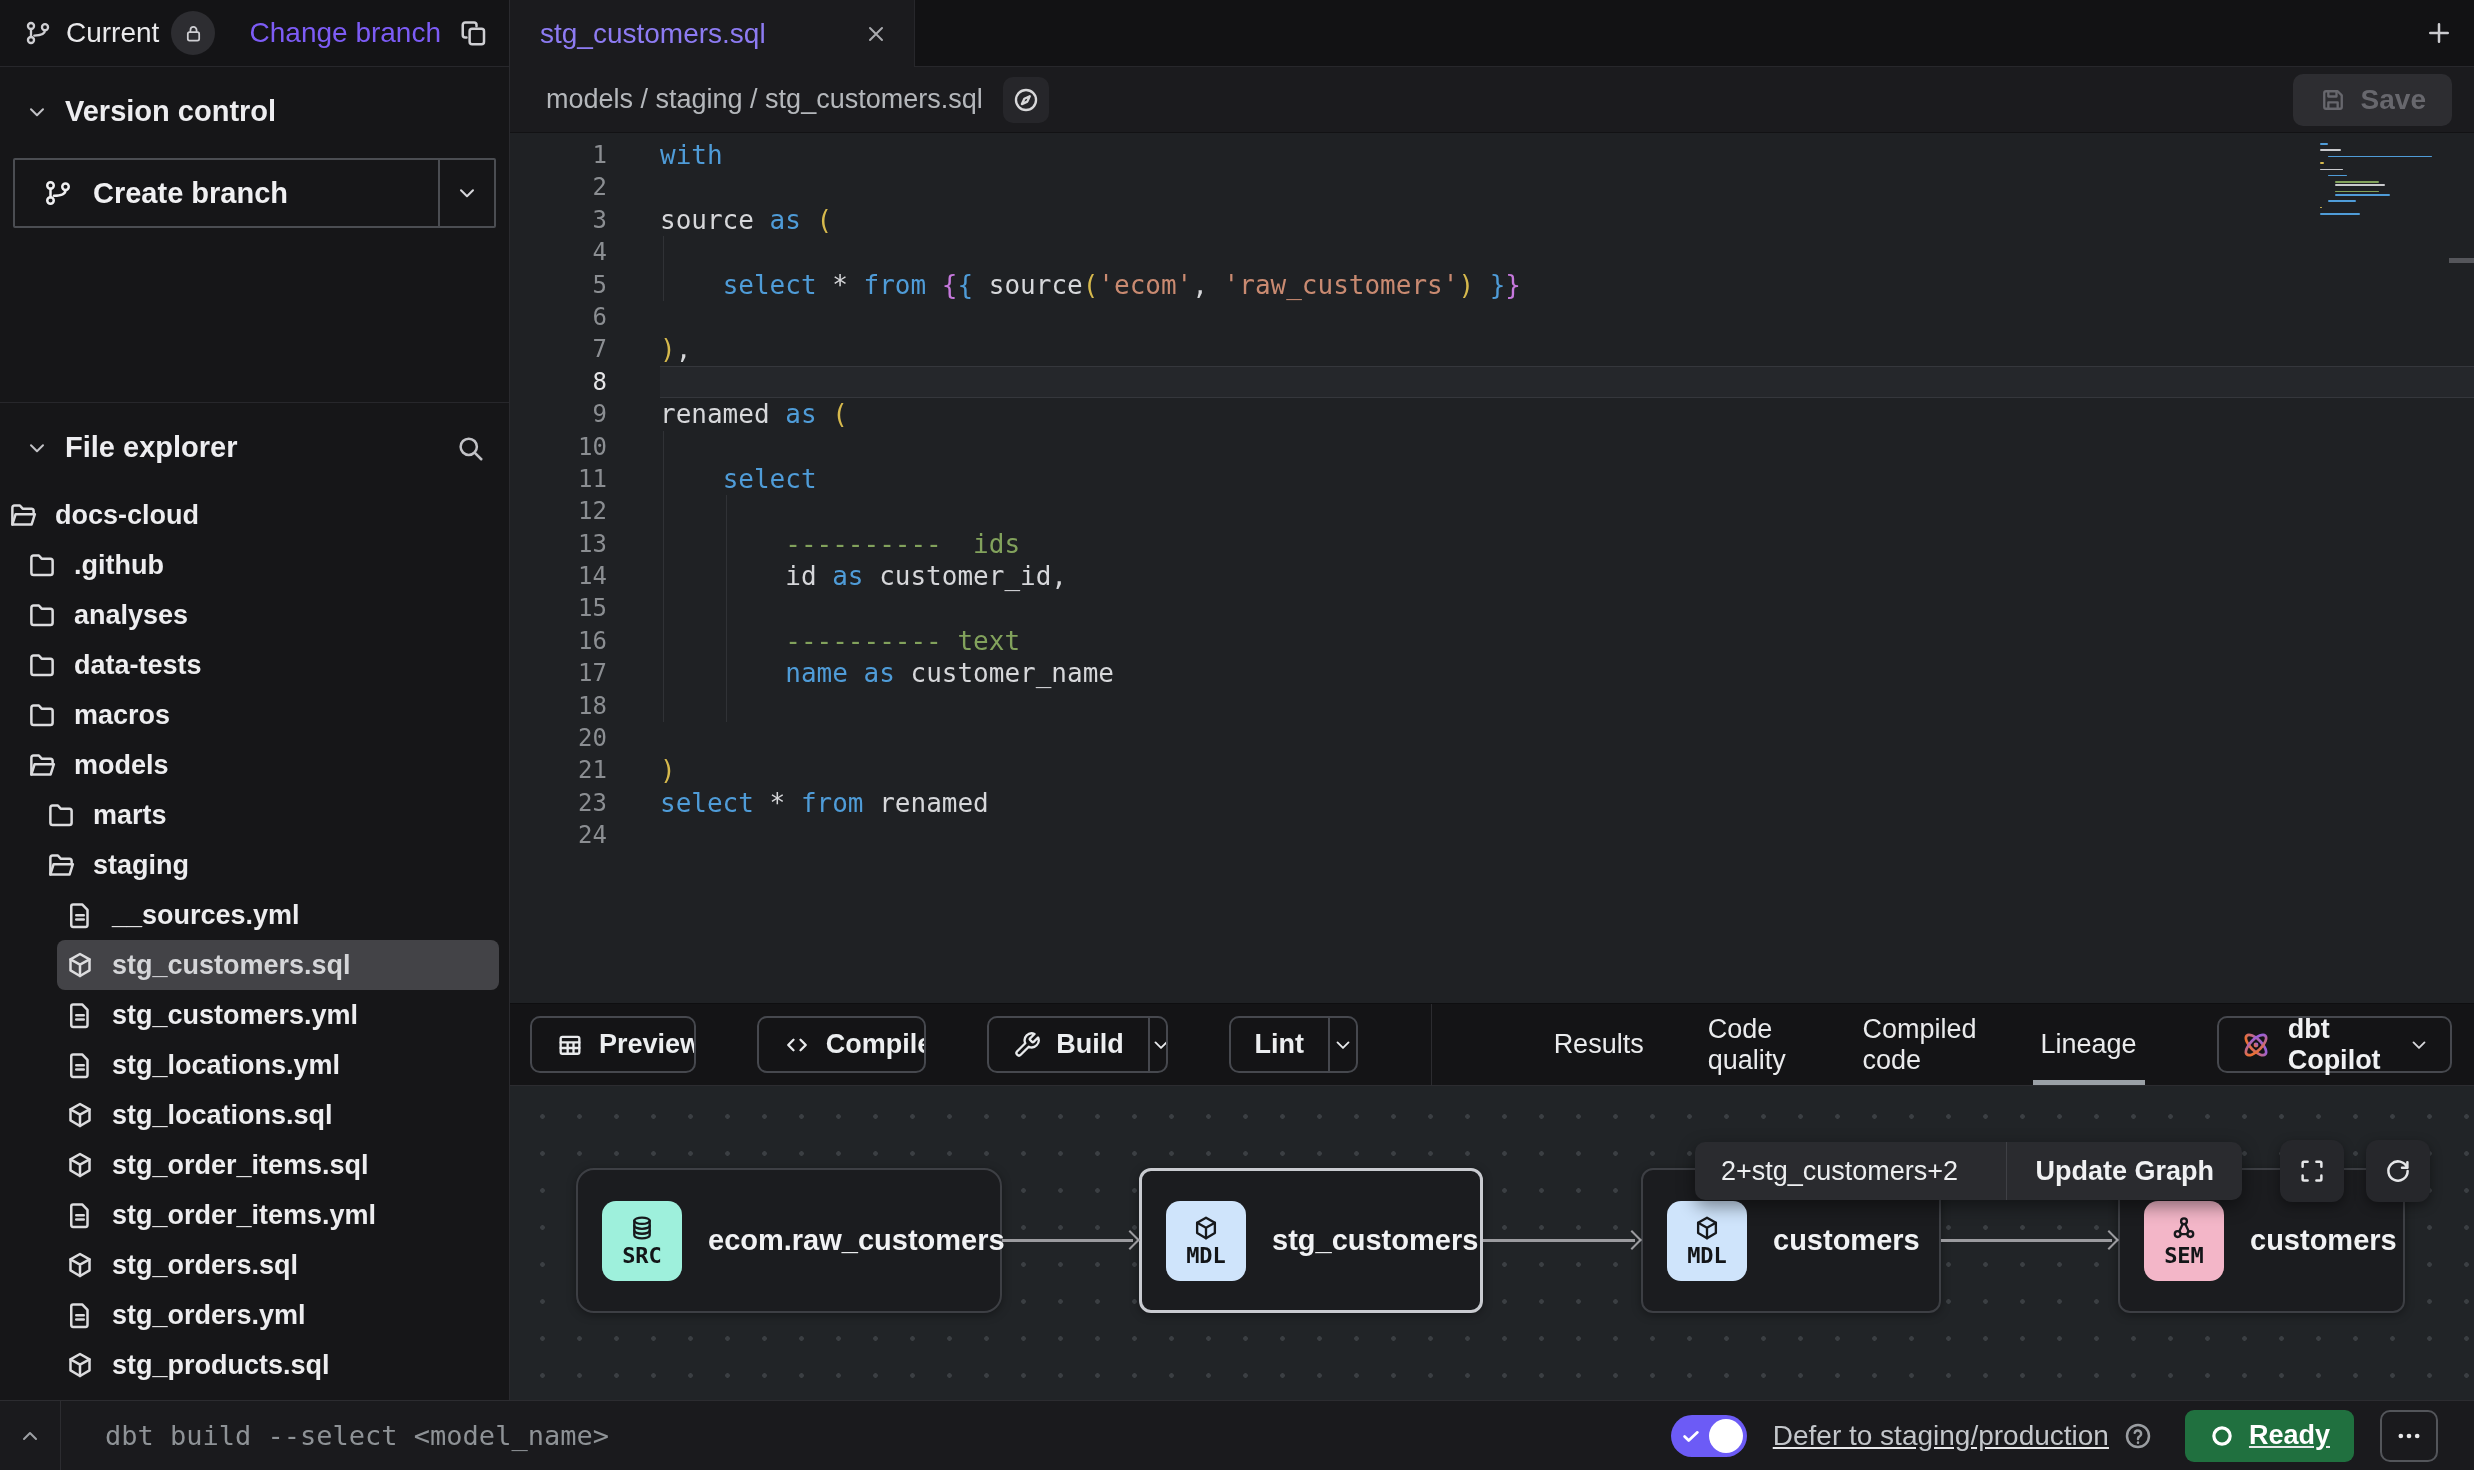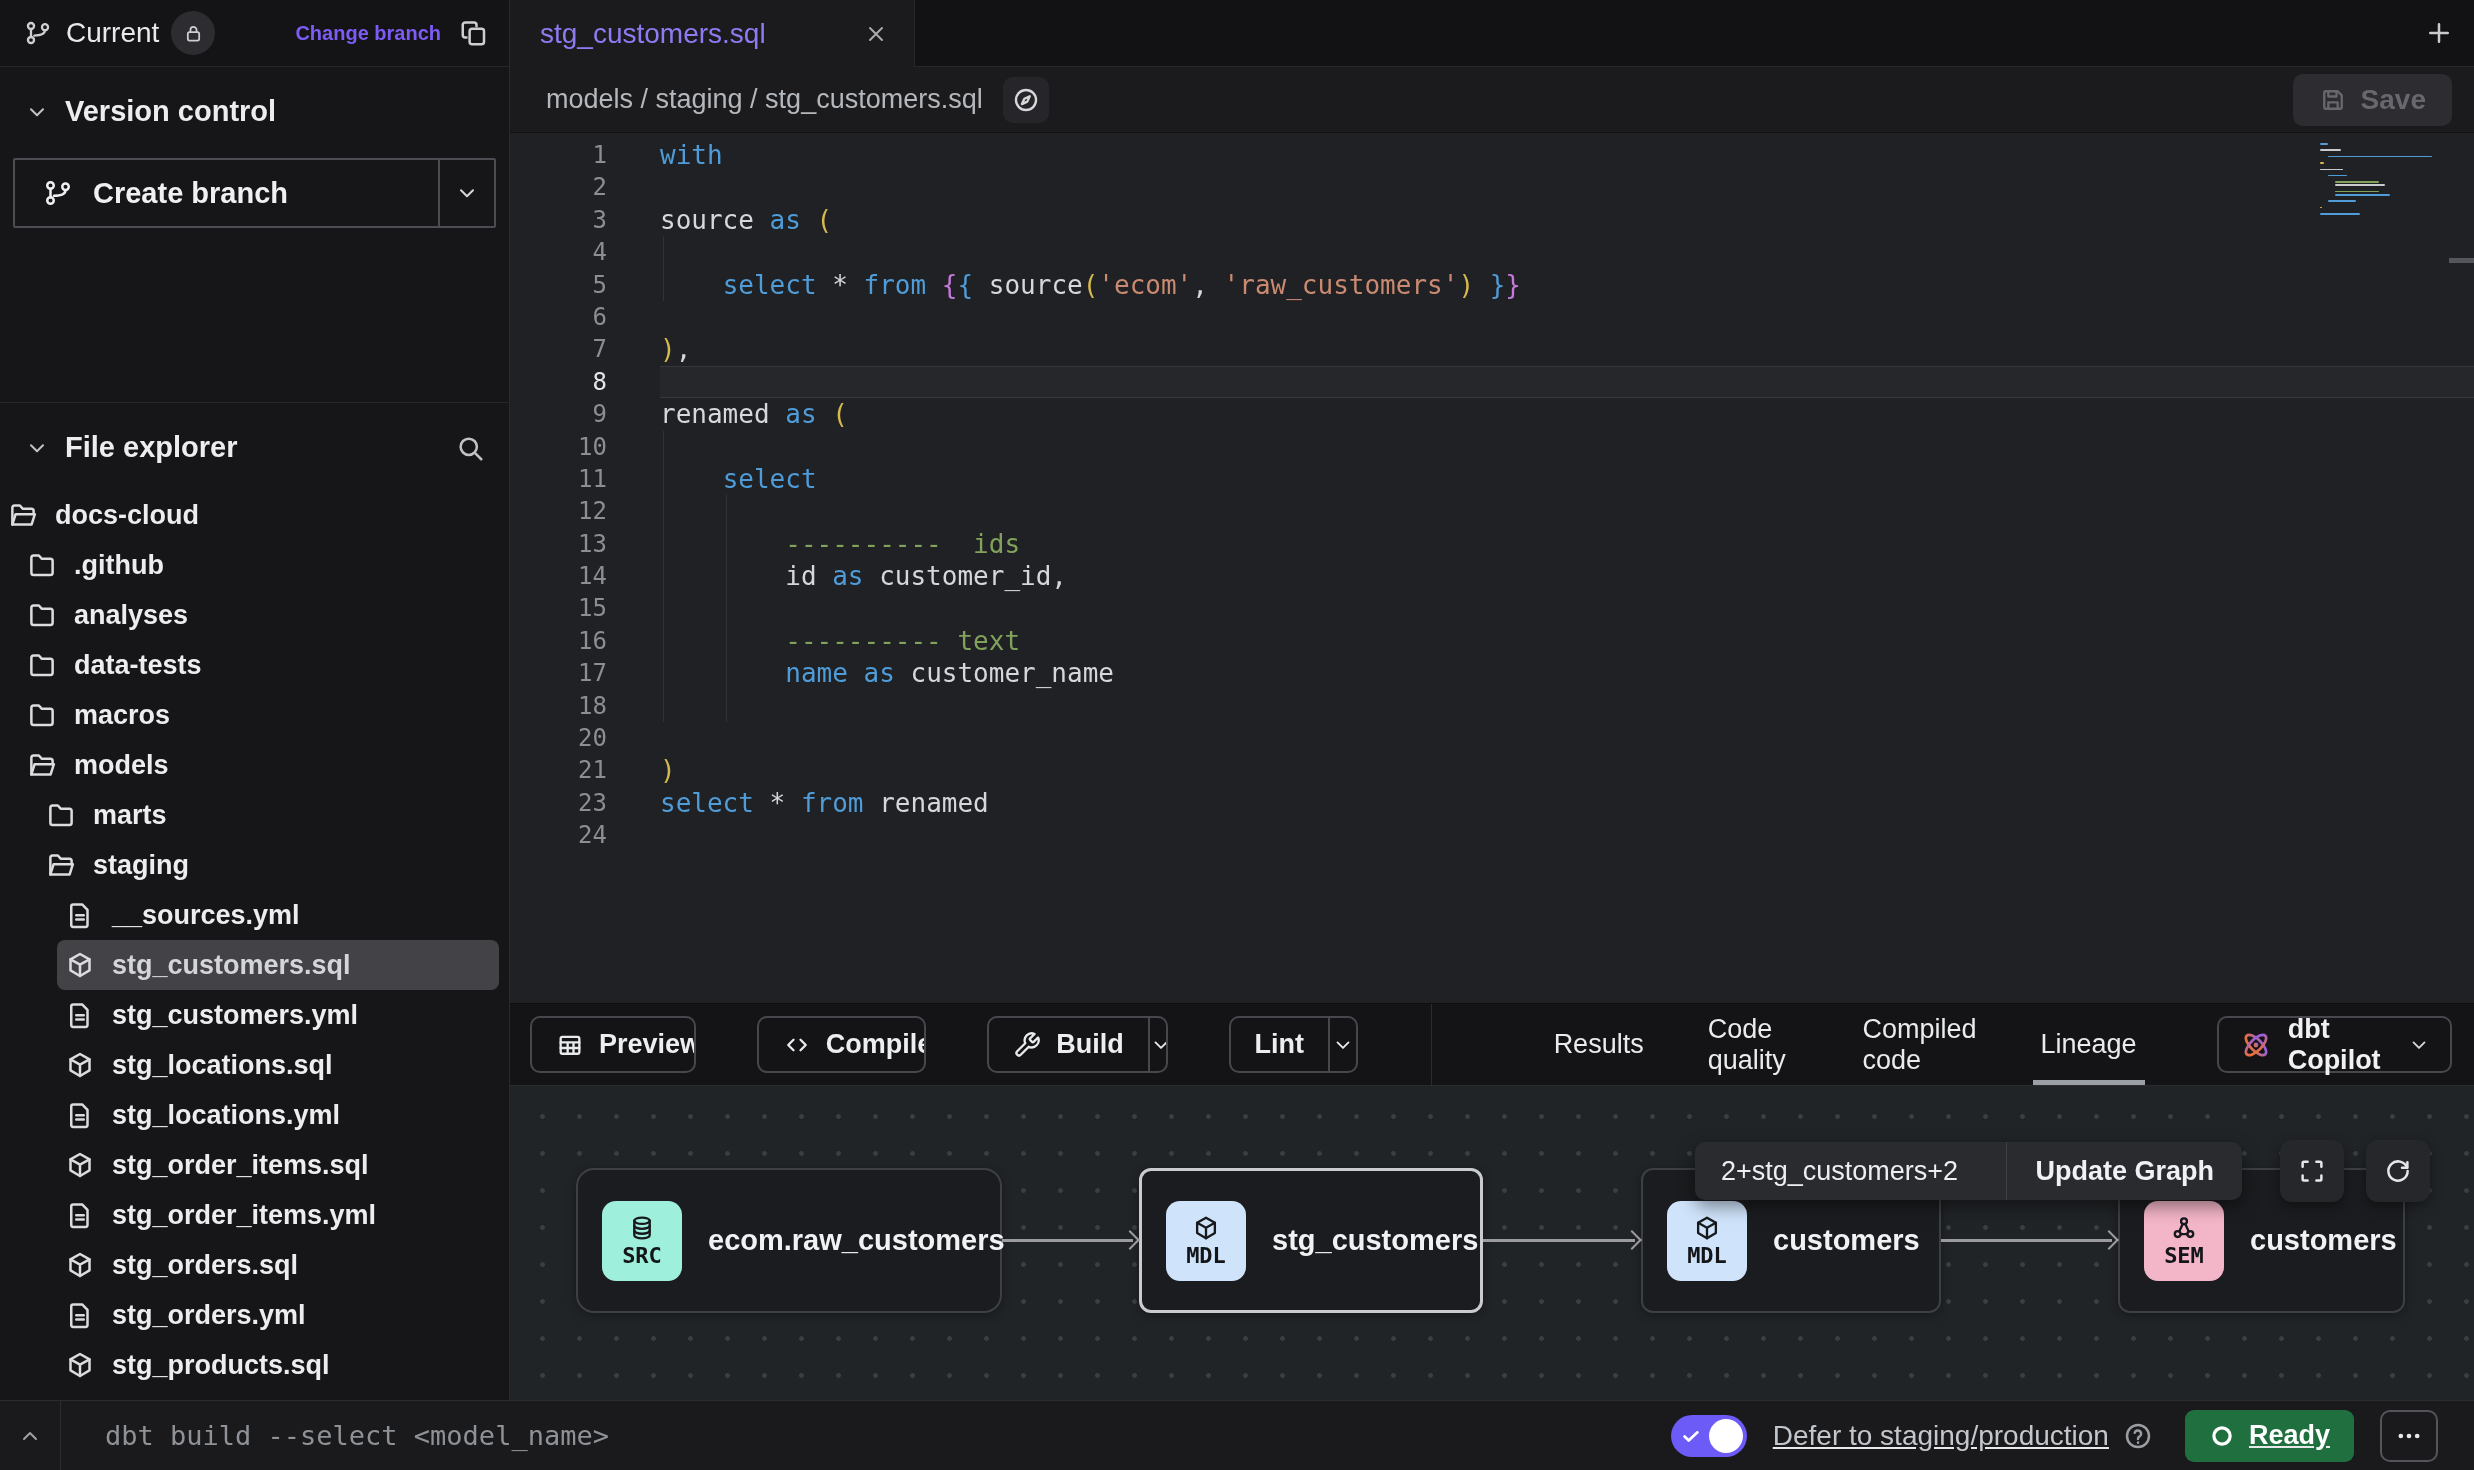--- a/index.html
+++ b/index.html
@@ -12,21 +12,21 @@
   .top { display:flex; height:1400px; }
 
   
   .sidebar { width:510px; background:#161618; border-right:1px solid #2a2a2e; display:flex; flex-direction:column; }
   .sb-toprow { height:67px; flex-shrink:0; background:#141416; border-bottom:1px solid #27272b;
     display:flex; align-items:center; padding:0 20px 0 24px; }
   .sb-toprow .ic { color:#cfcfd3; }
   .branch-name { font-size:28px; color:#e9e9eb; margin-left:14px; }
   .lock-chip { width:44px; height:44px; border-radius:50%; background:#2d2d31; display:flex; align-items:center; justify-content:center; margin-left:12px; color:#e8e8ea; }
   .sb-top-right { margin-left:auto; display:flex; align-items:center; gap:18px; }
-  .change-branch { color:#7d5cf6; font-weight:700; font-size:20px; cursor:pointer; }
+  .change-branch { color:#7d5cf6; font-weight:400; font-size:28px; cursor:pointer; }
   .copy-btn { color:#c4c4c8; }
 
   .vc-section { height:336px; flex-shrink:0; border-bottom:1px solid #27272b; }
   .section-header { display:flex; align-items:center; gap:16px; padding:28px 24px 0 25px; }
   .section-title { font-size:29px; font-weight:700; color:#ededf0; }
   .section-header .ic { color:#c2c2c6; }
   .search-ic { margin-left:auto; color:#c2c2c6; }
 
   .create-branch { margin:30px 13px 0 13px; height:70px; border:2px solid #4b4d52; border-radius:2px; display:flex; overflow:hidden; }
   .cb-main { flex:1; display:flex; align-items:center; gap:20px; padding-left:28px; color:#f0f0f2; }
@@ -312,34 +312,34 @@
                 <svg width="30" height="30" viewBox="0 0 24 24" fill="none" stroke="currentColor" stroke-width="2" stroke-linecap="round" stroke-linejoin="round">
                   <path d="M6.5 3.5h7.2l4.3 4.4V20a1.5 1.5 0 0 1-1.5 1.5h-10A1.5 1.5 0 0 1 5 20V5a1.5 1.5 0 0 1 1.5-1.5z"></path>
                   <path d="M9 12.2h6M9 15.6h6"></path>
                 </svg>
               </span>
               <span class="tree-label">stg_customers.yml</span>
             </div>
             <div class="tree-row" style="margin-left: 57px;">
               <span class="ic">
                 <svg width="30" height="30" viewBox="0 0 24 24" fill="none" stroke="currentColor" stroke-width="2" stroke-linecap="round" stroke-linejoin="round">
+                  <path d="M6.5 3.5h7.2l4.3 4.4V20a1.5 1.5 0 0 1-1.5 1.5h-10A1.5 1.5 0 0 1 5 20V5a1.5 1.5 0 0 1 1.5-1.5z"></path>
+                  <path d="M9 12.2h6M9 15.6h6"></path>
+                </svg>
+              </span>
+              <span class="tree-label">stg_locations.yml</span>
+            </div>
+            <div class="tree-row" style="margin-left: 57px;">
+              <span class="ic">
+                <svg width="30" height="30" viewBox="0 0 24 24" fill="none" stroke="currentColor" stroke-width="2" stroke-linecap="round" stroke-linejoin="round">
                   <path d="M12 3.2l7.6 4.3v8.8L12 20.8l-7.6-4.5V7.5z"></path>
                   <path d="M12 11.7l7.6-4.2M12 11.7L4.4 7.5M12 11.7v9"></path>
                 </svg>
               </span>
               <span class="tree-label">stg_locations.sql</span>
-            </div>
-            <div class="tree-row" style="margin-left: 57px;">
-              <span class="ic">
-                <svg width="30" height="30" viewBox="0 0 24 24" fill="none" stroke="currentColor" stroke-width="2" stroke-linecap="round" stroke-linejoin="round">
-                  <path d="M6.5 3.5h7.2l4.3 4.4V20a1.5 1.5 0 0 1-1.5 1.5h-10A1.5 1.5 0 0 1 5 20V5a1.5 1.5 0 0 1 1.5-1.5z"></path>
-                  <path d="M9 12.2h6M9 15.6h6"></path>
-                </svg>
-              </span>
-              <span class="tree-label">stg_locations.yml</span>
             </div>
             <div class="tree-row" style="margin-left: 57px;">
               <span class="ic">
                 <svg width="30" height="30" viewBox="0 0 24 24" fill="none" stroke="currentColor" stroke-width="2" stroke-linecap="round" stroke-linejoin="round">
                   <path d="M12 3.2l7.6 4.3v8.8L12 20.8l-7.6-4.5V7.5z"></path>
                   <path d="M12 11.7l7.6-4.2M12 11.7L4.4 7.5M12 11.7v9"></path>
                 </svg>
               </span>
               <span class="tree-label">stg_order_items.sql</span>
             </div>

